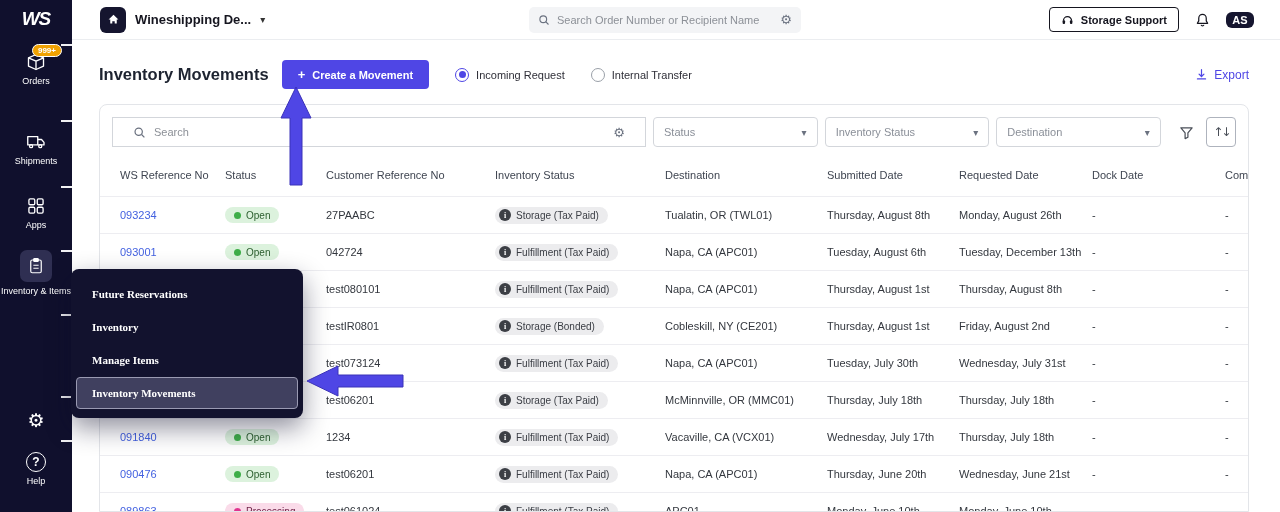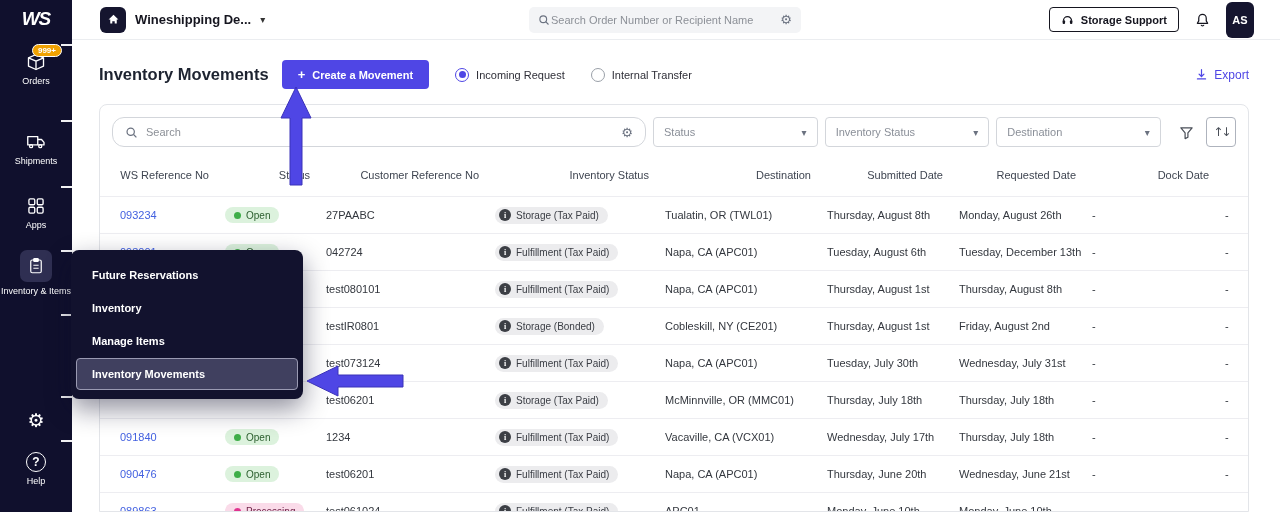--- a/index.html
+++ b/index.html
@@ -31,30 +31,30 @@
   
   .topbar { height:40px; background:#fff; border-bottom:1px solid #ebedf0; display:flex;
             align-items:center; position:relative; flex:0 0 40px; }
   .workspace { display:flex; align-items:center; gap:9px; margin-left:28px; cursor:pointer; }
   .home-btn { width:26px; height:26px; background:#15152f; border-radius:6px; display:flex;
               align-items:center; justify-content:center; }
   .workspace-name { font-size:13px; font-weight:bold; color:#15151f; }
   .chev { font-size:10px; color:#333; font-family:"DejaVu Sans", sans-serif; }
   .topbar-search { position:absolute; left:50%; transform:translateX(-50%); margin-left:-11px;
                    width:272px; height:26px; background:#f3f4f6; border-radius:5px; display:flex;
-                   align-items:center; gap:1px; padding:0 9px; }
+                   align-items:center; gap:7px; padding:0 9px; }
   .topbar-search input { flex:1; border:none; outline:none; background:transparent; font-size:11px;
                          color:#333; font-family:"Liberation Sans", sans-serif; }
   .topbar-search input::placeholder { color:#8c9097; }
   .gear-sm { font-size:13px; color:#6b7280; font-family:"DejaVu Sans", sans-serif; cursor:pointer; line-height:1; }
   .topbar-right { margin-left:auto; margin-right:26px; display:flex; align-items:center; gap:16px; }
   .contact-btn { display:flex; align-items:center; gap:7px; background:#fff; border:1.5px solid #15151f;
                  border-radius:4px; padding:5px 11px; font-size:11px; font-weight:bold; color:#15151f; cursor:pointer; }
   .bell-btn { cursor:pointer; display:flex; }
-  .avatar { width:28px; height:36px; background:#15152f; border-radius:6px; color:#fff; font-size:11px;
+  .avatar { width:28px; height:16px; background:#15152f; border-radius:6px; color:#fff; font-size:11px;
             font-weight:bold; display:flex; align-items:center; justify-content:center; cursor:pointer; }
 
   
   .page-head { display:flex; align-items:center; margin:20px 31px 0 27px; }
   .page-title { font-size:16.5px; font-weight:bold; color:#1d2330; }
   .create-btn { margin-left:13px; background:var(--accent); border:none; color:#fff; font-size:11px;
                 font-weight:bold; padding:8px 16px; border-radius:4px; display:flex; align-items:center;
                 gap:7px; cursor:pointer; font-family:"Liberation Sans", sans-serif; }
   .create-plus { font-size:13px; font-weight:bold; line-height:1; }
   .radio-group { display:flex; align-items:center; gap:26px; margin-left:26px; }
@@ -63,57 +63,57 @@
            align-items:center; justify-content:center; background:#fff; }
   .radio.selected { border-color:var(--accent); }
   .radio.selected .radio-dot { width:7px; height:7px; border-radius:50%; background:var(--accent); }
   .export-link { margin-left:auto; display:flex; align-items:center; gap:6px; color:var(--accent);
                  font-size:12px; cursor:pointer; }
 
   
   .card { margin:15px 31px 0 27px; border:1px solid #e3e5e9; border-radius:8px 8px 0 0;
           overflow:hidden; height:410px; background:#fff; }
   .filters { display:flex; align-items:center; gap:7px; padding:12px; }
-  .f-search { flex:0 0 534px; height:30px; border:1px solid #d3d6db; border-radius:12px; display:flex;
-              align-items:center; gap:8px; padding:0 12px; }
+  .f-search { flex:0 0 534px; height:30px; border:1px solid #d3d6db; border-radius:0; display:flex;
+              align-items:center; gap:8px; padding:0 20px; }
   .f-search input { flex:1; border:none; outline:none; font-size:11px; color:#333; background:transparent;
                     font-family:"Liberation Sans", sans-serif; }
   .f-search input::placeholder { color:#8c9097; }
   .f-select { width:167px; height:30px; border:1px solid #d3d6db; border-radius:4px; display:flex;
               align-items:center; justify-content:space-between; padding:0 10px; font-size:11px;
               color:#8a8f98; cursor:pointer; background:#fff; }
   .filter-icon-btn { margin-left:6px; width:26px; height:26px; display:flex; align-items:center;
                      justify-content:center; cursor:pointer; background:none; border:none; }
   .sort-btn { width:30px; height:30px; border:1px solid #aeb3bd; border-radius:4px; display:flex;
               align-items:center; justify-content:center; cursor:pointer; background:#fff;
               font-size:12px; color:#4a4f58; letter-spacing:-2px; font-family:"DejaVu Sans", sans-serif; }
 
   
   table { width:1237px; table-layout:fixed; border-collapse:collapse; font-size:11px; }
-  th { text-align:right; font-weight:500; color:#3f4551; padding:10px 8px 15px 8px; white-space:nowrap; }
+  th { text-align:left; font-weight:500; color:#3f4551; padding:10px 8px 15px 8px; white-space:nowrap; }
   th:first-child { padding-left:20px; }
   td { padding:0 8px; height:37px; border-top:1px solid #ededf1; color:#33373e; white-space:nowrap;
        overflow:hidden; }
   td:first-child { padding-left:20px; }
   .ref-link { color:var(--link); text-decoration:none; cursor:pointer; }
   .pill { display:inline-flex; align-items:center; gap:5px; padding:2.5px 9px; border-radius:10px;
           font-size:10px; white-space:nowrap; }
   .status-pill .dot { width:7px; height:7px; border-radius:50%; }
   .status-pill.open { background:var(--open_bg); color:var(--open_text); }
   .status-pill.open .dot { background:var(--open_dot); }
   .status-pill.processing { background:var(--processing_bg); color:var(--processing_text); }
   .status-pill.processing .dot { background:var(--processing_dot); }
   .inv-pill { background:#ececee; color:#3a3d44; padding-left:4px; }
   .info-icon { width:12px; height:12px; border-radius:50%; background:#3c3f45; color:#fff; font-size:8px;
                font-weight:bold; display:inline-flex; align-items:center; justify-content:center;
                font-family:"Liberation Serif", serif; flex:0 0 12px; }
 
   
-  .flyout { position:absolute; left:71px; top:250px; width:232px; background:var(--menu_bg);
-            border-radius:8px; padding:8px 0; box-shadow:0 10px 26px rgba(10,10,40,.45); z-index:20; }
+  .flyout { position:absolute; left:71px; top:269px; width:232px; background:var(--menu_bg);
+            border-radius:8px; padding:8px 0; box-shadow:0 10px 26px rgba(10,10,40,.45); z-index:20;font-family:Liberation Serif, serif; }
   .flyout-item { margin:1px 5px; padding:9px 15px; color:#fff; font-size:11px; font-weight:bold;
                  border-radius:4px; border:1px solid transparent; cursor:pointer; }
   .flyout-item.active { background:var(--menu_active_bg); border-color:#9a9ab2; }
 
   .annot { position:absolute; z-index:30; pointer-events:none; }
 </style>
 </head>
 <body>
 
 <div class="app">

